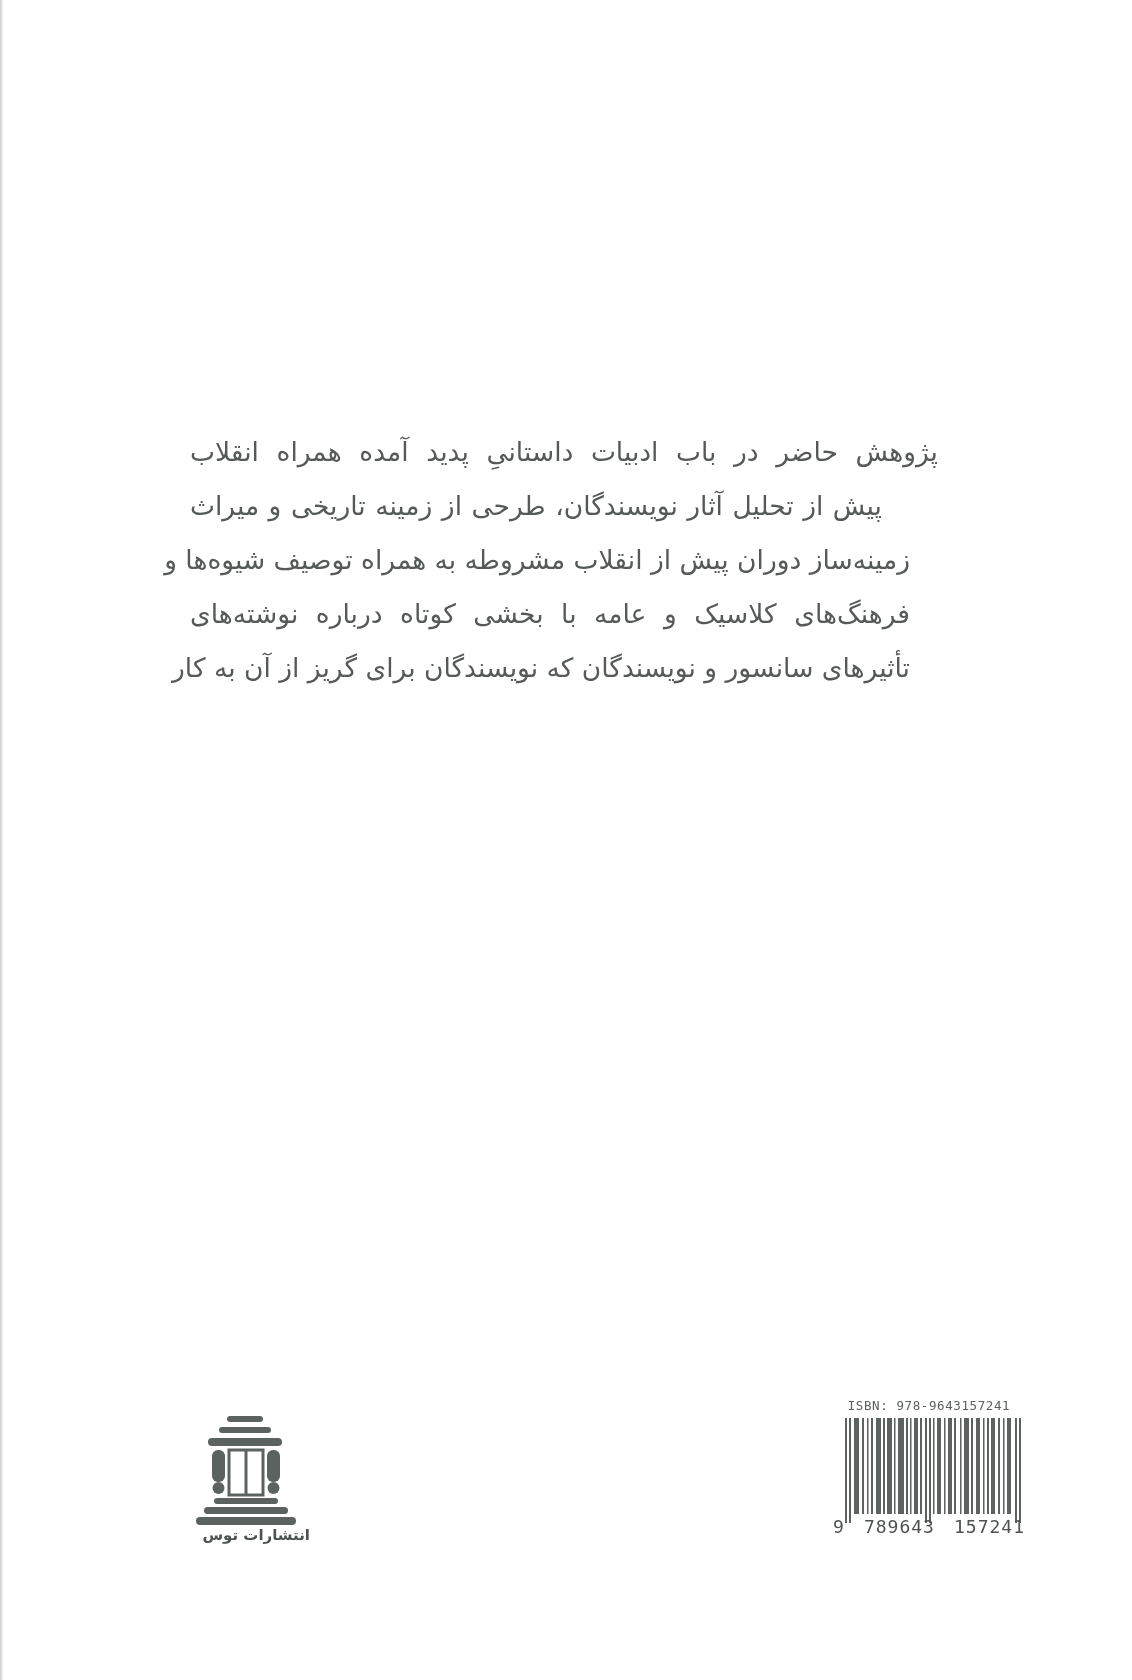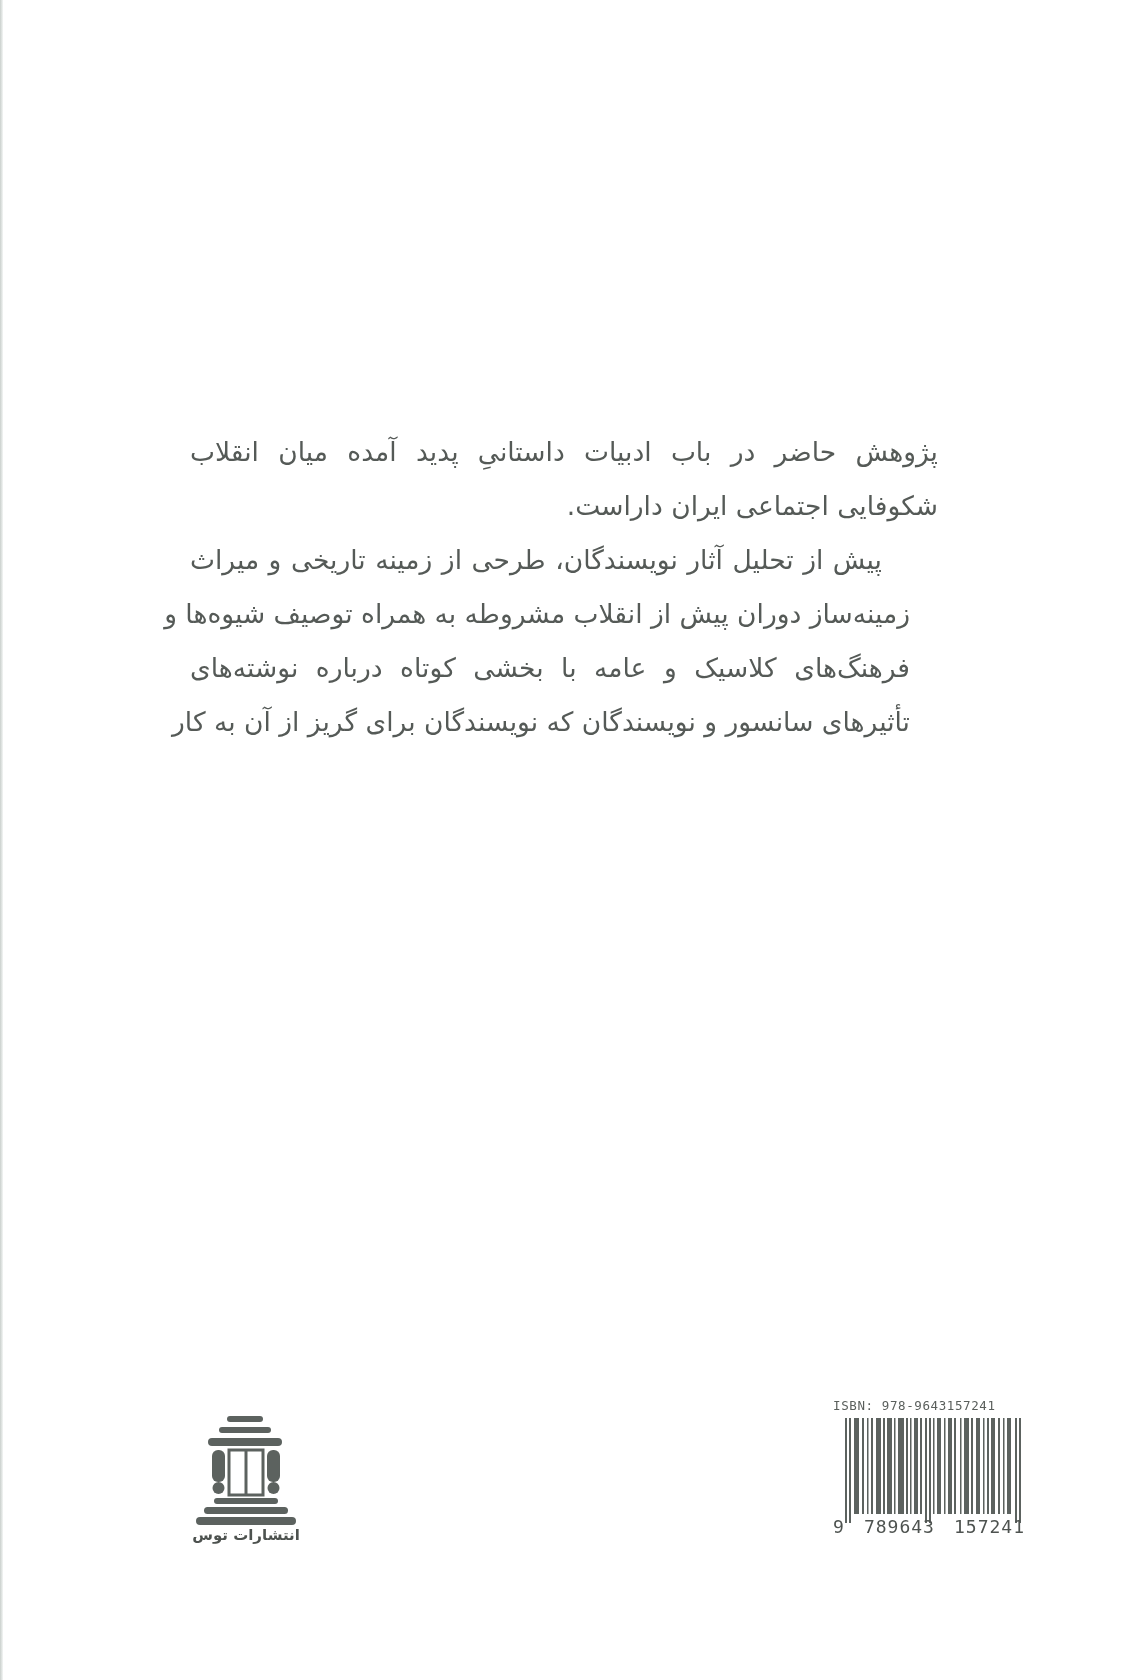--- a/index.html
+++ b/index.html
@@ -19,46 +19,45 @@
     .blurb p { margin: 0; }
     .blurb p.indent { text-indent: 28px; }
     .blurb .line { display: block; text-align: justify; text-align-last: justify; white-space: nowrap; }
     .blurb .line.last { text-align-last: right; }
 
     .logo {
       position: absolute; left: 182px; top: 1408px; width: 128px; height: 140px;
     }
     .logo-label {
       position: absolute; left: 0; top: 118px; width: 100%;
-      text-align: center; direction: rtl; font-weight: bold; font-size: 15px; color: #4d524f;
+      direction: rtl; font-weight: bold; font-size: 15px; color: #4d524f;
     }
 
     .barcode {
       position: absolute; left: 833px; top: 1398px; width: 192px; height: 145px;
     }
     .isbn-label {
-      position: absolute; left: 0; top: 0; width: 100%; text-align: left;
+      position: absolute; left: 0; top: 0; width: 100%; text-align: center;
       font-family: "DejaVu Sans Mono", monospace; font-size: 12.5px; letter-spacing: 0.6px; color: #5a5f5c;
     }
     .bars { position: absolute; left: 0; top: 20px; width: 192px; height: 105px; }
     .ean-digits {
       position: absolute; left: 0; top: 118px; width: 100%;
       font-family: "DejaVu Sans Mono", monospace; font-size: 18px; color: #4e5350; letter-spacing: 1px;
       display: flex; justify-content: space-between;
     }
   </style>
 </head>
 <body>
 
 <div class="page-edge"></div>
 
 <div class="blurb">
   <p>
-    <span class="line">پژوهش حاضر در باب ادبیات داستانیِ پدید آمده میان انقلاب</span>
-    <span class="line last">شکوفایی اجتماعی ایران داراست.</span>
+    <span class="line">پژوهش حاضر در باب ادبیات داستانیِ پدید آمده همراه انقلاب</span>
   </p>
   <p class="indent">
     <span class="line" style="padding-right:28px;">پیش از تحلیل آثار نویسندگان، طرحی از زمینه تاریخی و میراث</span>
     <span class="line">زمینه‌ساز دوران پیش از انقلاب مشروطه به همراه توصیف شیوه‌ها و</span>
     <span class="line">فرهنگ‌های کلاسیک و عامه با بخشی کوتاه درباره نوشته‌های</span>
     <span class="line">تأثیرهای سانسور و نویسندگان که نویسندگان برای گریز از آن به کار</span>
   </p>
 </div>
 
 <div class="logo">

